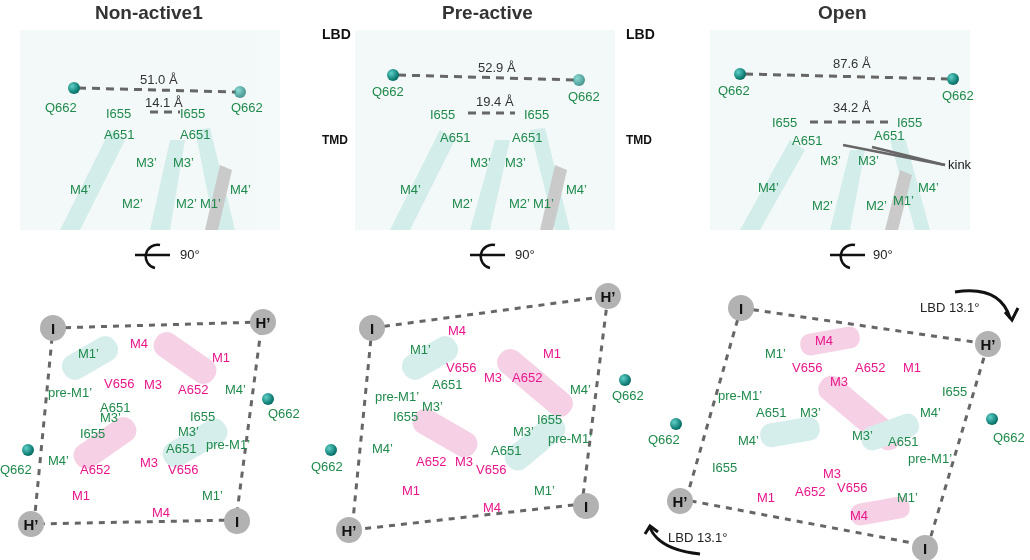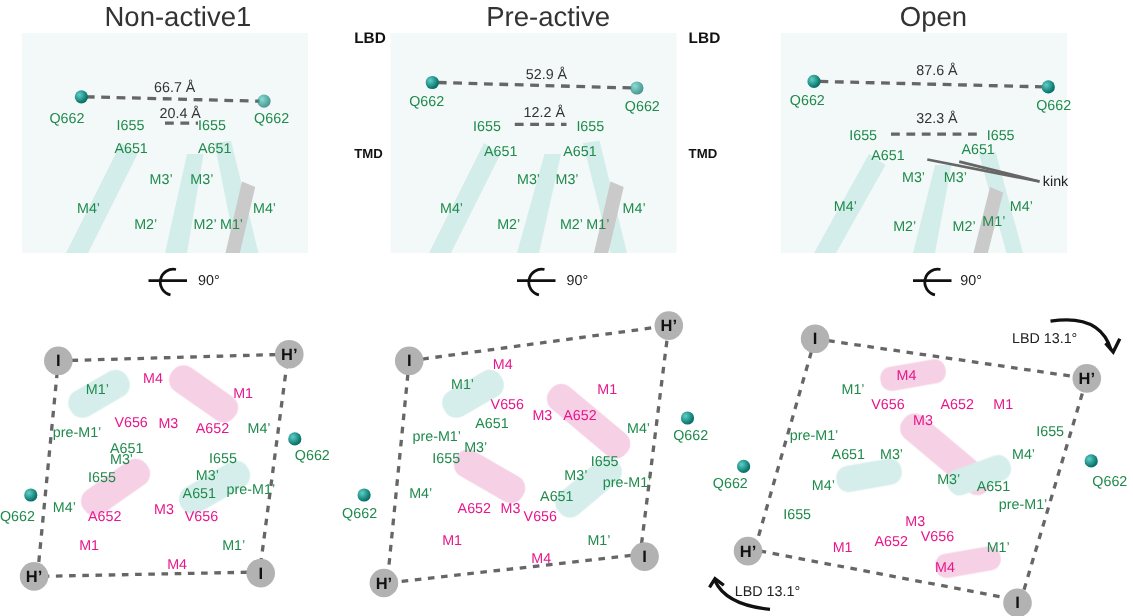--- a/index.html
+++ b/index.html
@@ -1,17 +1,17 @@
 <!DOCTYPE html>
 <html><head>
 <meta charset="utf-8">
 <style>
   html,body{margin:0;padding:0;background:#fff;}
   body{width:1030px;height:560px;position:relative;overflow:hidden;font-family:"Liberation Sans",sans-serif;}
-  .title{font-weight:normal;font-size:25px;color:#333;position:absolute;}
+  .title{font-weight:bold;font-size:19px;color:#333;position:absolute;}
   .region{font-weight:bold;font-size:14px;color:#111;position:absolute;}
   .g{color:#1f8a4c;font-size:13px;position:absolute;white-space:nowrap;}
   .m{color:#e8168c;font-size:13px;position:absolute;white-space:nowrap;}
   .k{color:#222;font-size:13px;position:absolute;white-space:nowrap;}
   .dist{color:#333;font-size:13px;position:absolute;white-space:nowrap;}
   .node{position:absolute;width:26px;height:26px;border-radius:50%;background:#b2b2b2;color:#111;font-weight:bold;font-size:15px;display:flex;align-items:center;justify-content:center;}
   .ball{position:absolute;width:12px;height:12px;border-radius:50%;background:radial-gradient(circle at 35% 35%,#5fd0c8,#0e7c73 60%,#064c46);}
   svg{position:absolute;left:0;top:0;}
 </style>
 </head>
@@ -104,60 +104,60 @@
 <div class="title" style="left:442px;top:2px;">Pre-active</div>
 <div class="title" style="left:818px;top:2px;">Open</div>
 
 <div class="region" style="left:322px;top:26px;">LBD</div>
 <div class="region" style="left:626px;top:26px;">LBD</div>
 <div class="region" style="left:322px;top:133px;font-size:12px;">TMD</div>
 <div class="region" style="left:626px;top:133px;font-size:12px;">TMD</div>
 
 <div class="ball" style="left:68px;top:82px;"></div>
 <div class="ball" style="left:234px;top:86px;opacity:.7"></div>
-<div class="dist" style="left:140px;top:72px;">66.7 Å</div>
-<div class="dist" style="left:145px;top:95px;">20.4 Å</div>
+<div class="dist" style="left:140px;top:72px;">51.0 Å</div>
+<div class="dist" style="left:145px;top:95px;">14.1 Å</div>
 <div class="g" style="left:45px;top:100px;">Q662</div>
 <div class="g" style="left:231px;top:100px;">Q662</div>
 <div class="g" style="left:106px;top:106px;">I655</div>
 <div class="g" style="left:180px;top:106px;">I655</div>
 <div class="g" style="left:104px;top:127px;">A651</div>
 <div class="g" style="left:180px;top:127px;">A651</div>
 <div class="g" style="left:136px;top:155px;">M3’</div>
 <div class="g" style="left:173px;top:155px;">M3’</div>
 <div class="g" style="left:70px;top:182px;">M4’</div>
 <div class="g" style="left:230px;top:182px;">M4’</div>
 <div class="g" style="left:122px;top:196px;">M2’</div>
 <div class="g" style="left:176px;top:196px;">M2’</div>
 <div class="g" style="left:200px;top:196px;">M1’</div>
 <div class="k" style="left:180px;top:247px;">90°</div>
 
 <div class="ball" style="left:387px;top:69px;"></div>
 <div class="ball" style="left:573px;top:74px;opacity:.7"></div>
 <div class="dist" style="left:478px;top:60px;">52.9 Å</div>
-<div class="dist" style="left:476px;top:94px;">12.2 Å</div>
+<div class="dist" style="left:476px;top:94px;">19.4 Å</div>
 <div class="g" style="left:372px;top:84px;">Q662</div>
 <div class="g" style="left:568px;top:89px;">Q662</div>
 <div class="g" style="left:430px;top:107px;">I655</div>
 <div class="g" style="left:524px;top:107px;">I655</div>
 <div class="g" style="left:440px;top:130px;">A651</div>
 <div class="g" style="left:512px;top:130px;">A651</div>
 <div class="g" style="left:470px;top:155px;">M3’</div>
 <div class="g" style="left:505px;top:155px;">M3’</div>
 <div class="g" style="left:400px;top:182px;">M4’</div>
 <div class="g" style="left:566px;top:182px;">M4’</div>
 <div class="g" style="left:452px;top:196px;">M2’</div>
 <div class="g" style="left:509px;top:196px;">M2’</div>
 <div class="g" style="left:533px;top:196px;">M1’</div>
 <div class="k" style="left:515px;top:247px;">90°</div>
 
 <div class="ball" style="left:734px;top:68px;"></div>
 <div class="ball" style="left:947px;top:73px;"></div>
 <div class="dist" style="left:833px;top:56px;">87.6 Å</div>
-<div class="dist" style="left:833px;top:100px;">32.3 Å</div>
+<div class="dist" style="left:833px;top:100px;">34.2 Å</div>
 <div class="g" style="left:718px;top:83px;">Q662</div>
 <div class="g" style="left:942px;top:88px;">Q662</div>
 <div class="g" style="left:772px;top:115px;">I655</div>
 <div class="g" style="left:897px;top:115px;">I655</div>
 <div class="g" style="left:792px;top:133px;">A651</div>
 <div class="g" style="left:874px;top:128px;">A651</div>
 <div class="g" style="left:820px;top:153px;">M3’</div>
 <div class="g" style="left:858px;top:153px;">M3’</div>
 <div class="k" style="left:948px;top:157px;">kink</div>
 <div class="g" style="left:758px;top:180px;">M4’</div>

